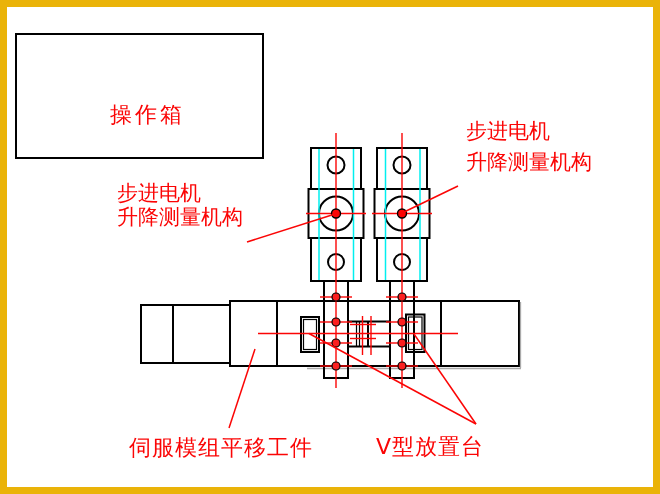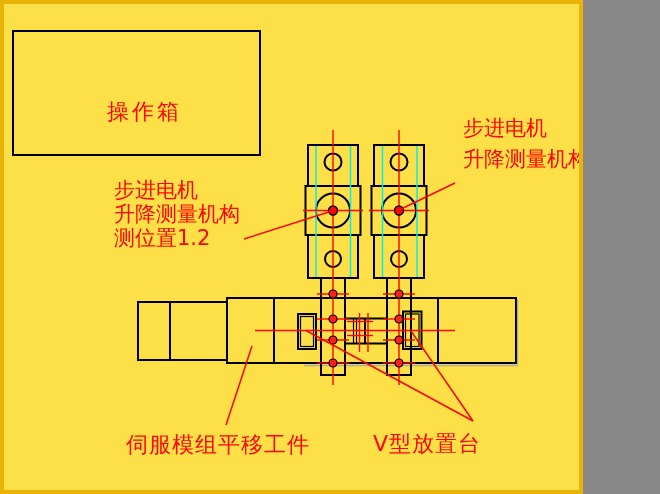--- a/index.html
+++ b/index.html
@@ -1,21 +1,21 @@
 <!DOCTYPE html>
 <html><head>
 <meta charset="utf-8">
 <style>
   html,body{margin:0;padding:0;background:#888;}
   #stage{
     position:relative;
-    width:583px;height:494px;
-    background:#fde047;
+    width:660px;height:494px;
+    background:#ffffff;
     box-sizing:border-box;
-    border:4px solid #eab308;
+    border:7px solid #eab308;
     overflow:hidden;
     font-family:"DejaVu Sans", sans-serif;
   }
   #drawing{position:absolute;left:0;top:0;}
   .lbl{
     position:absolute;
     color:#fb0505;
     white-space:nowrap;
     font-family:"DejaVu Sans", sans-serif;
   }
@@ -139,21 +139,20 @@
       <line x1="302" y1="326.5" x2="469" y2="417"></line>
       <line x1="407" y1="327" x2="469" y2="417"></line>
     </g>
   </svg>
 
   <div id="lbl-opbox" class="lbl">操作箱</div>
 
   <div id="lbl-left" class="lbl">
     <div>步进电机</div>
     <div>升降测量机构</div>
-    <div>测位置1.2</div>
   </div>
 
   <div id="lbl-right" class="lbl">
     <div>步进电机</div>
     <div>升降测量机构</div>
   </div>
 
   <div id="lbl-vblock" class="lbl">V型放置台</div>
 
   <div id="lbl-servo" class="lbl">伺服模组平移工件</div>

